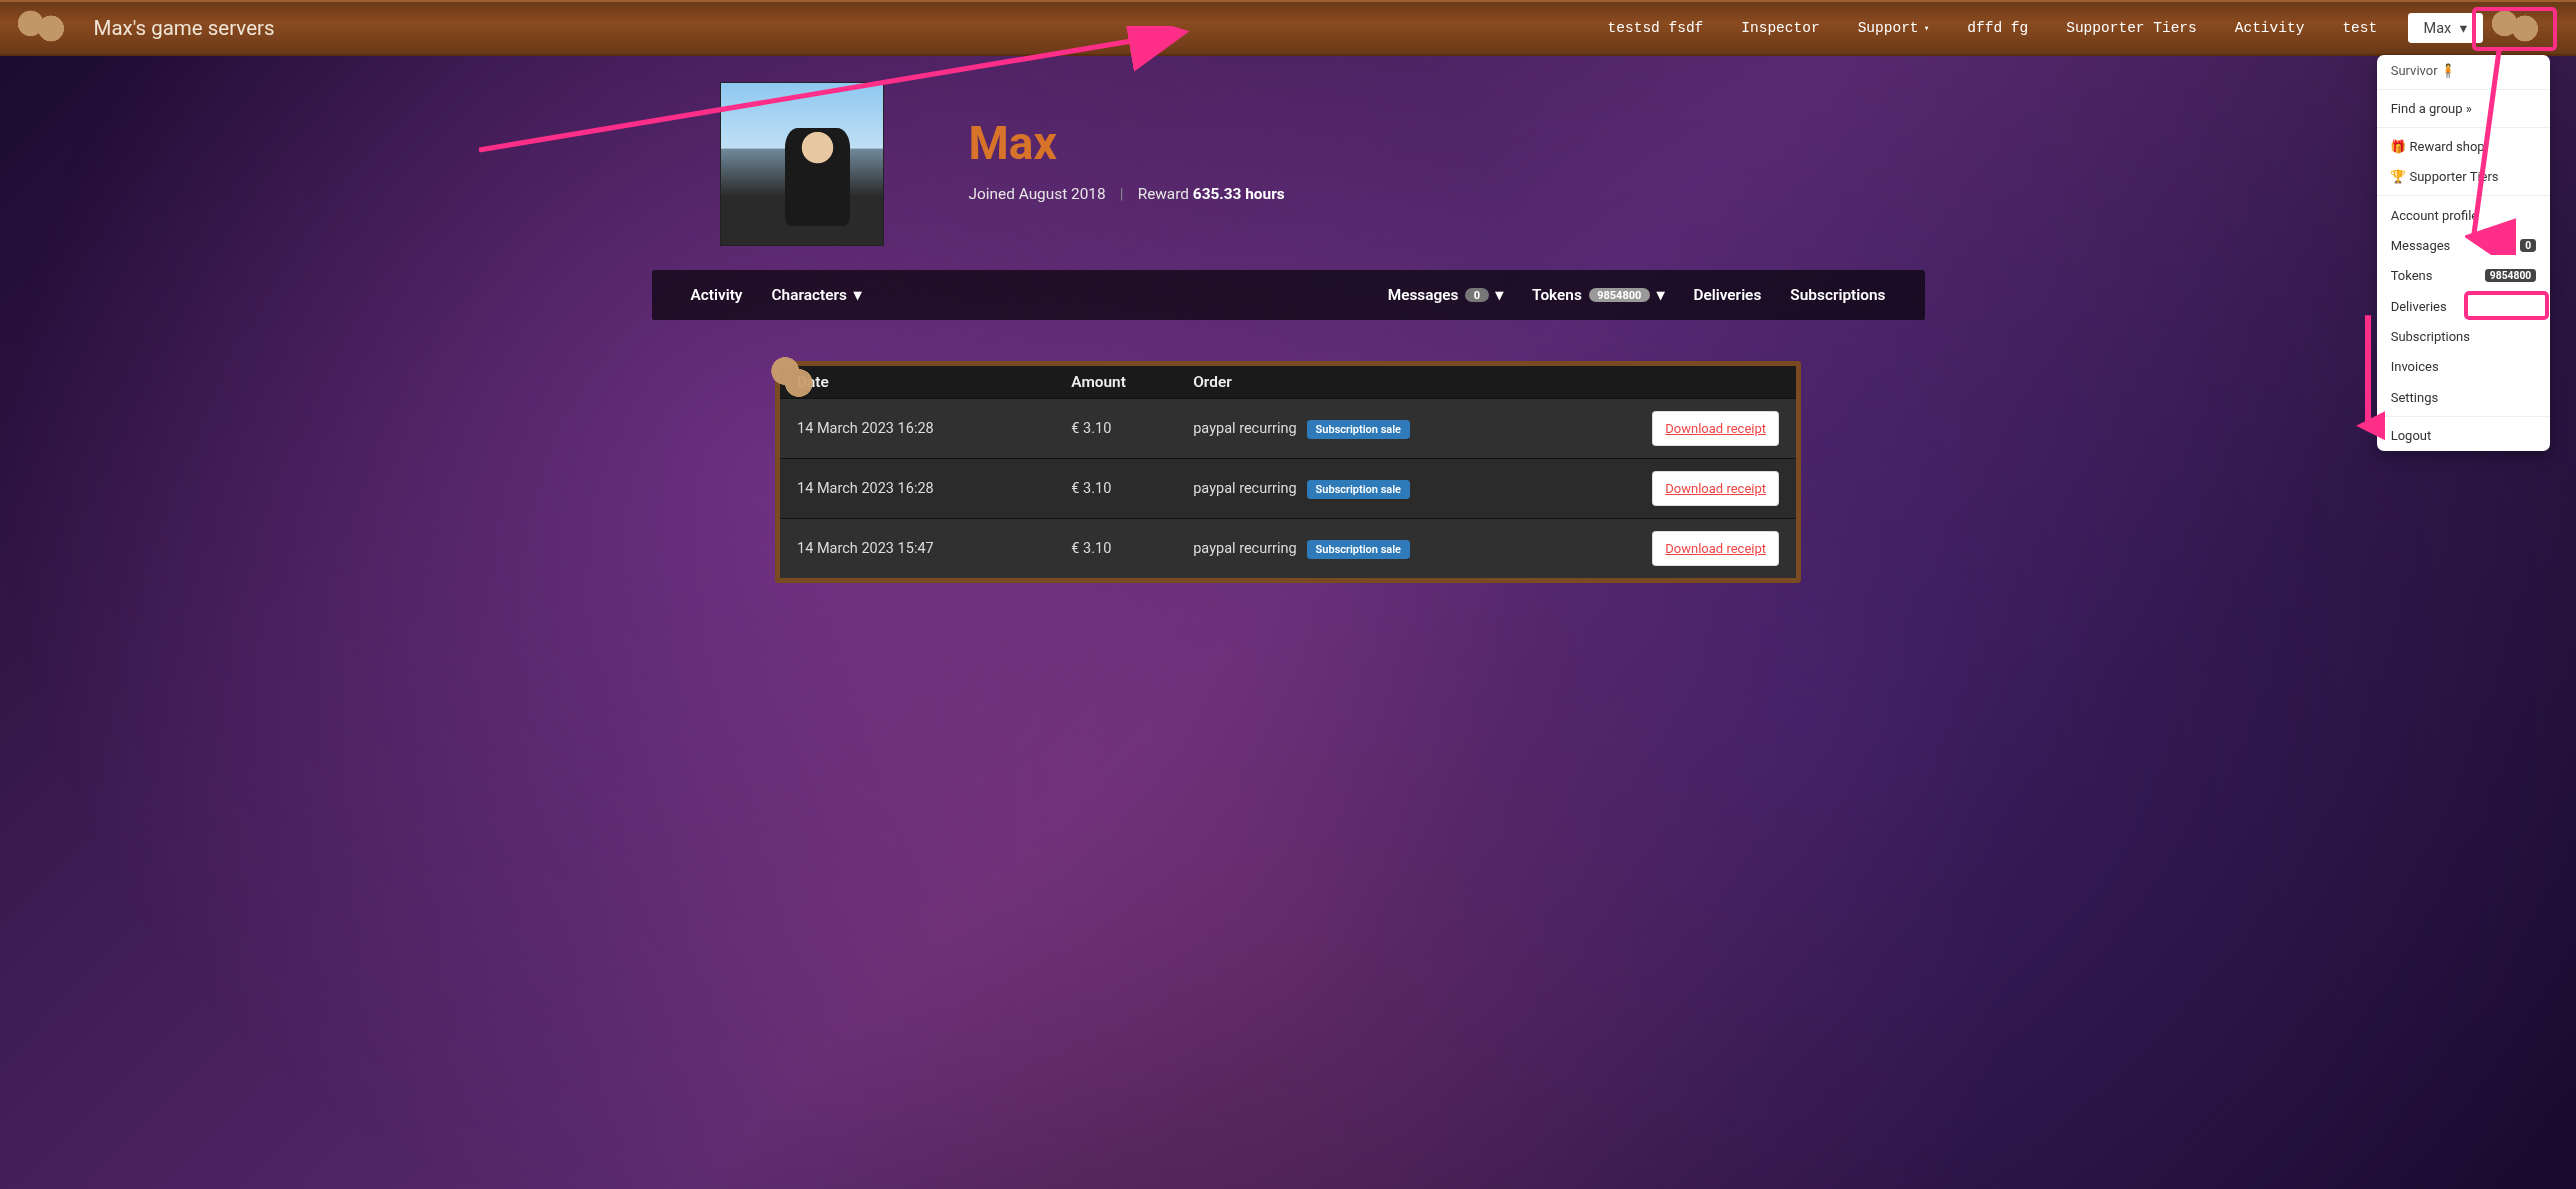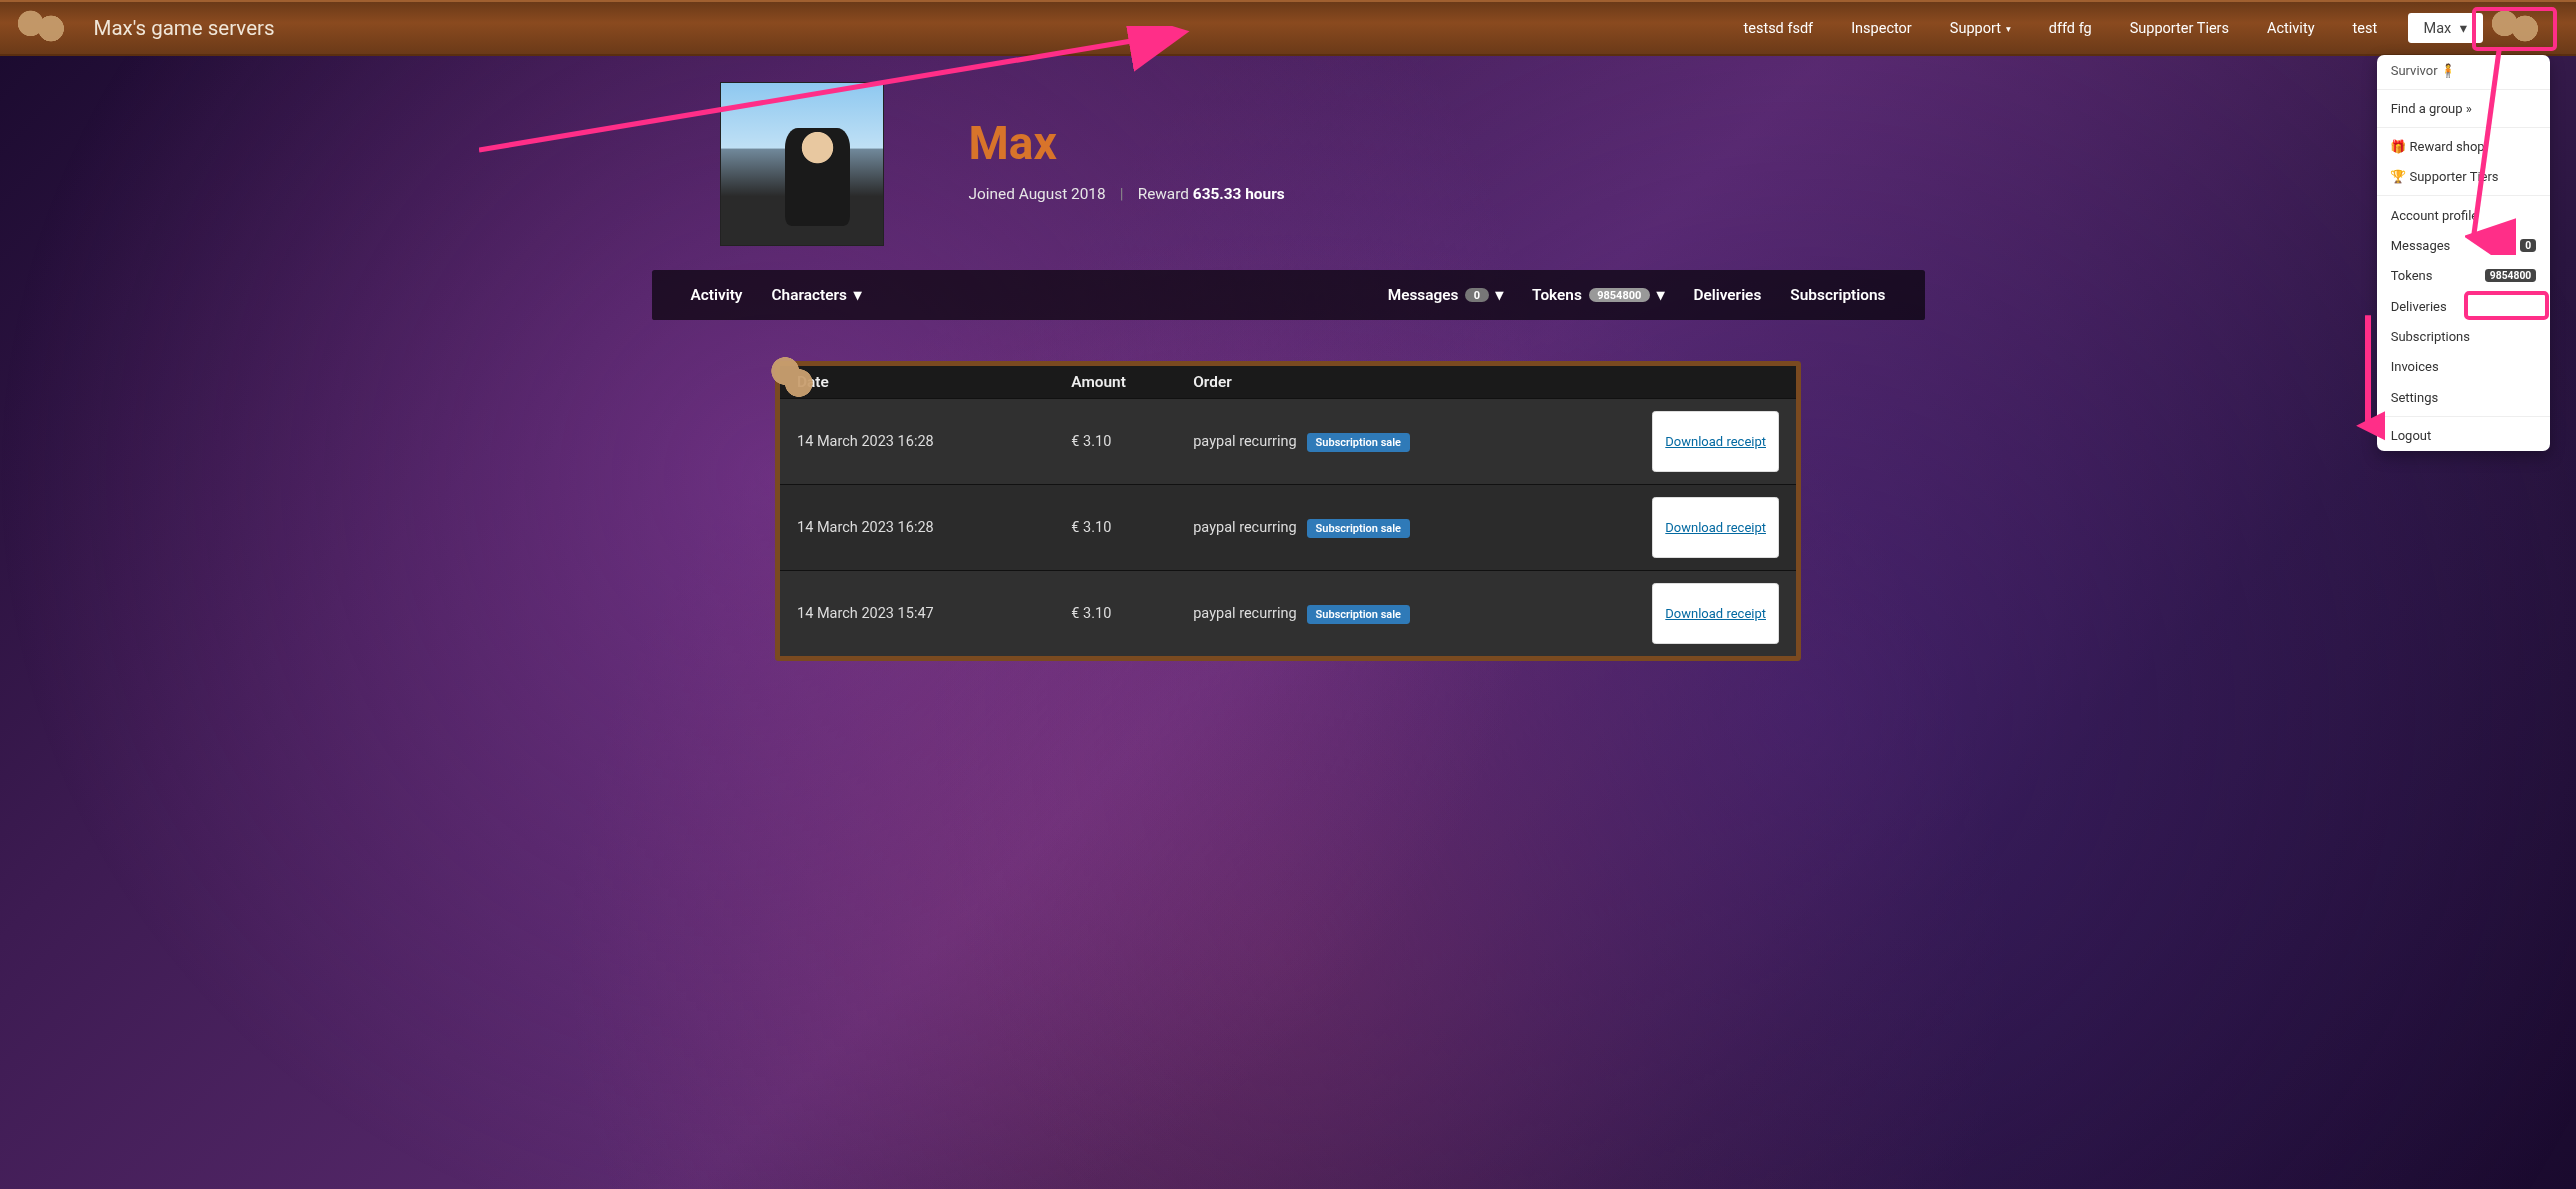--- a/index.html
+++ b/index.html
@@ -34,20 +34,21 @@
   }
   .navbar .brand { font-size: 20.5px; color: #f0e6d8; margin-left: 8.5px; text-align: center; }
   .navbar .nav { margin-left: auto; display: flex; align-items: center; gap: 0; }
   .navbar .nav-item {
     color: #fefefe;
     font-size: 14.5px;
     padding: 0 19px;
     height: 48px;
     display: flex; align-items: center;
     cursor: pointer;
+    font-family: Liberation Mono, monospace;
   }
   .navbar .nav-item .caret { margin-left:5.1px; font-size:9.4px; }
   .user-btn {
     background:#fff;
     color:#444;
     border-radius:3.4px;
     padding:6.8px 15.4px;
     font-size:14.5px;
     display:flex; align-items:center; gap:8.5px;
     margin-left:12px;
@@ -169,23 +170,23 @@
     background:#2f7ab8;
     color:#fff;
     font-size:11px;
     font-weight:600;
     padding: 3.4px 8.5px;
     border-radius: 3.4px;
     margin-left:6.8px;
   }
   .dl-btn {
     background:#fff;
-    color:#0369a1;
+    color:#ef4444;
     text-decoration: underline;
-    padding:22px 12px;
+    padding:9px 12px;
     border-radius:3.4px;
     font-size:13px;
     border:0.9px solid #ddd;
     cursor:pointer;
     float:right;
   }
 
   
   .dropdown {
     position:absolute;

